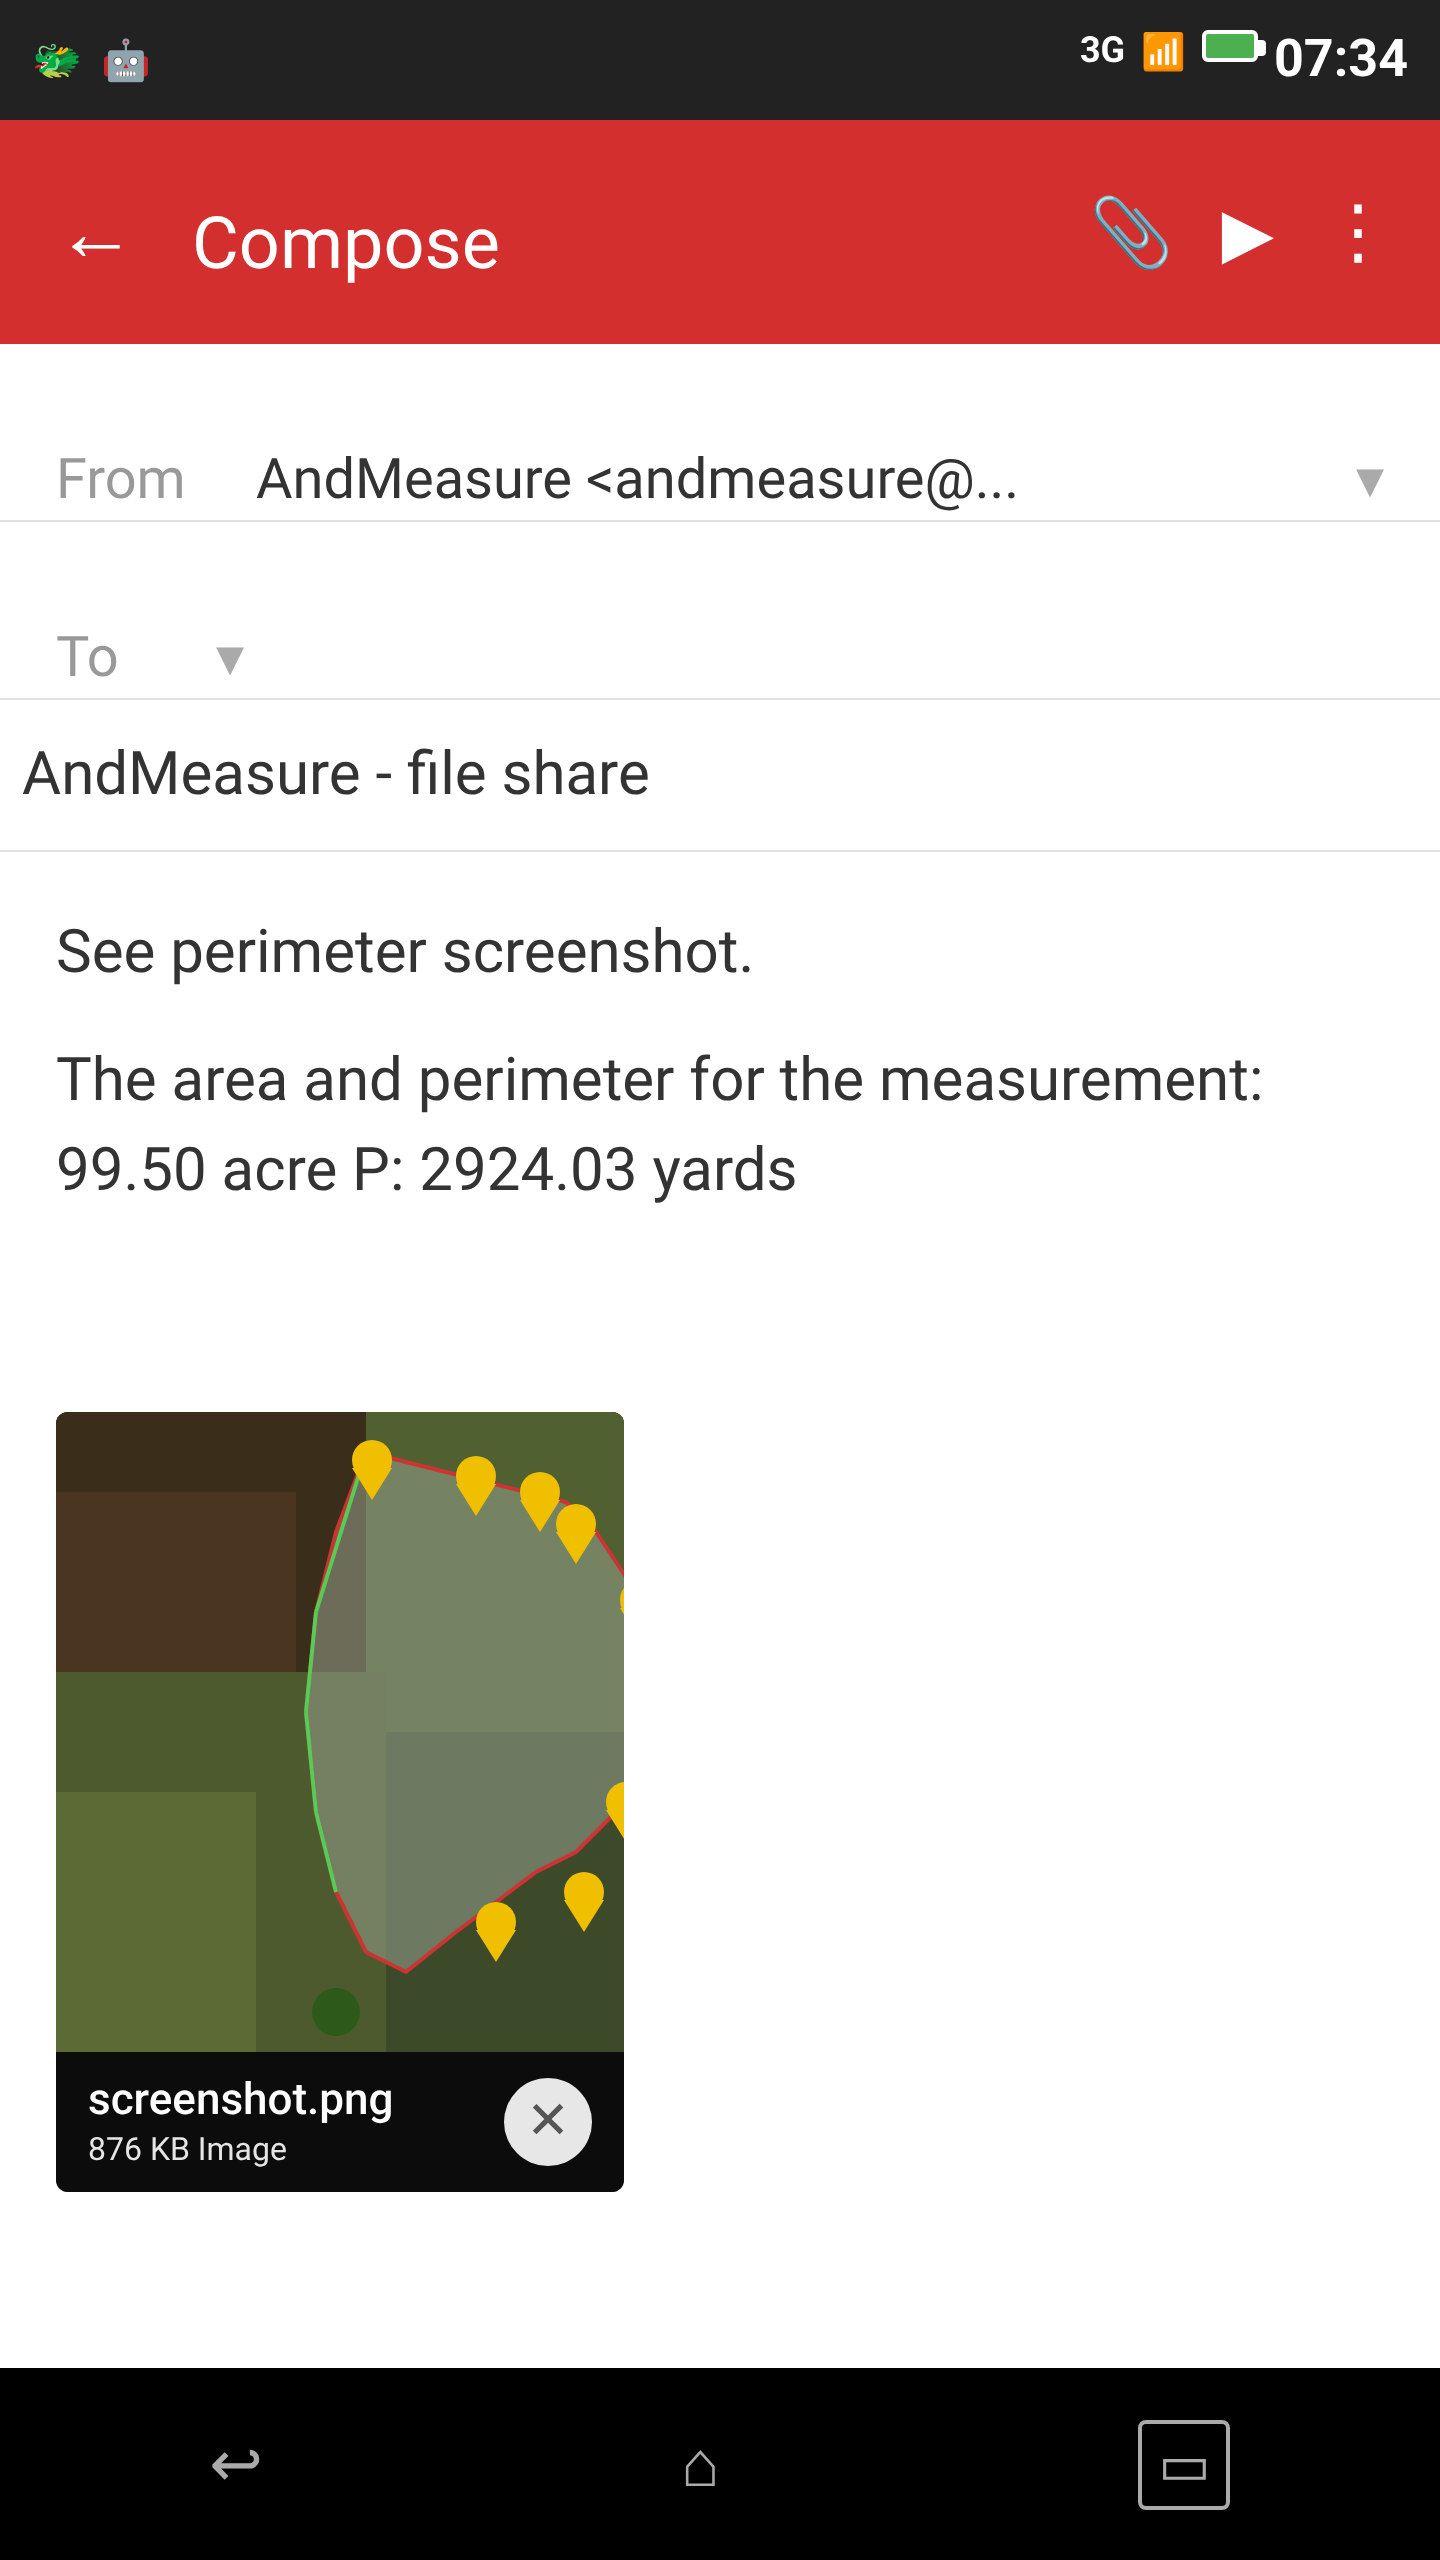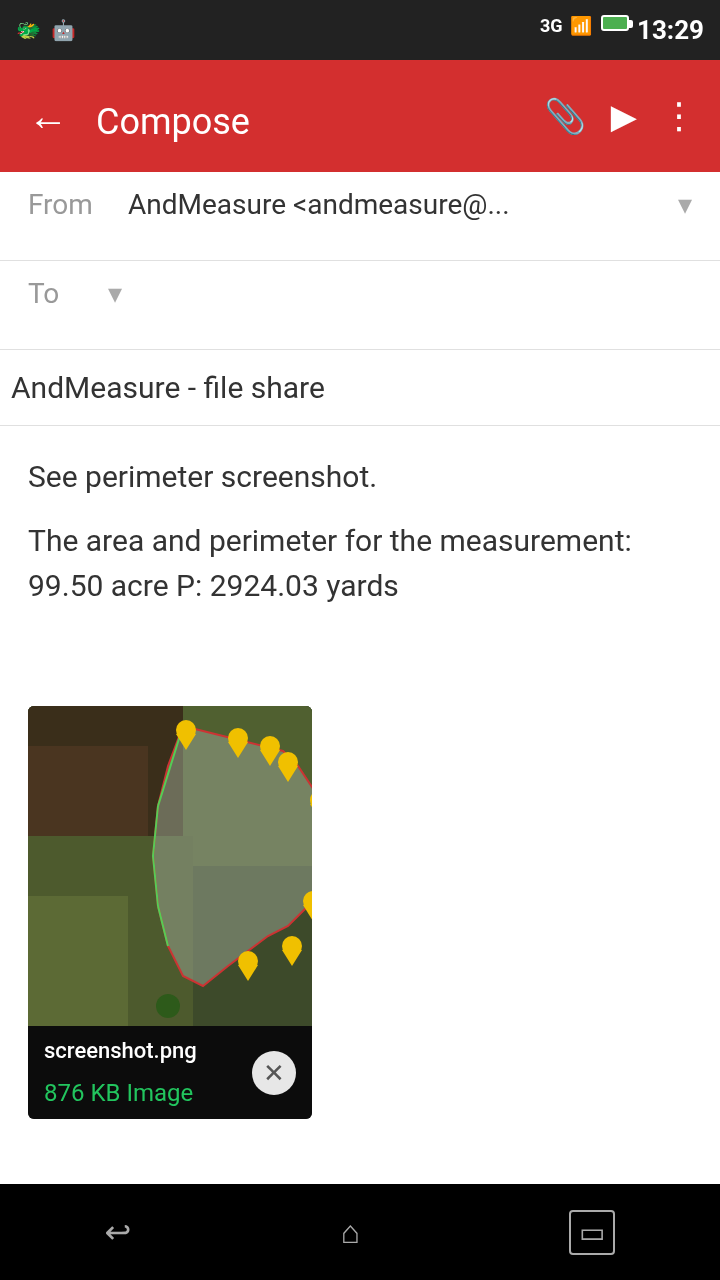--- a/index.html
+++ b/index.html
@@ -93,22 +93,22 @@
     
     .divider {
       width: 100%;
       height: 1px;
       background: #e0e0e0;
     }
 
     
     .field-row {
       display: flex;
-      align-items: flex-start;
-      padding: 16px 28px;
+      align-items: flex-end;
+      padding: 4px 28px;
       min-height: 88px;
       background: #fff;
     }
     .field-label {
       color: #999;
       font-size: 28px;
       width: 80px;
       flex-shrink: 0;
     }
     .field-value {
@@ -182,23 +182,23 @@
       justify-content: space-between;
     }
     .attachment-info-text {
       color: #fff;
     }
     .attachment-filename {
       font-size: 22px;
       font-weight: 500;
     }
     .attachment-filesize {
-      font-size: 24px;
-      color: #22c55e;
-      margin-top: 16px;
+      font-size: 16px;
+      color: #e5e5e5;
+      margin-top: 2px;
     }
     .attachment-remove {
       width: 44px;
       height: 44px;
       border-radius: 50%;
       background: rgba(255,255,255,0.9);
       display: flex;
       align-items: center;
       justify-content: center;
       cursor: pointer;
@@ -239,21 +239,21 @@
 
 <div class="status-bar">
   <div class="status-bar-left">
     <span style="font-size:20px;">🐲</span>
     <span style="font-size:20px;">🤖</span>
   </div>
   <div class="status-bar-right">
     <span style="font-size:18px; font-weight:bold;">3G</span>
     <span style="font-size:18px;">📶</span>
     <span class="battery-icon"></span>
-    <span style="font-size:26px; font-weight:bold;">13:29</span>
+    <span style="font-size:26px; font-weight:bold;">07:34</span>
   </div>
 </div>
 
 <div class="app-bar">
   <span class="app-bar-back">←</span>
   <span class="app-bar-title">Compose</span>
   <div class="app-bar-actions">
     <span class="app-bar-icon">📎</span>
     <span class="app-bar-icon">▶</span>
     <span class="app-bar-icon dots-icon">⋮</span>

